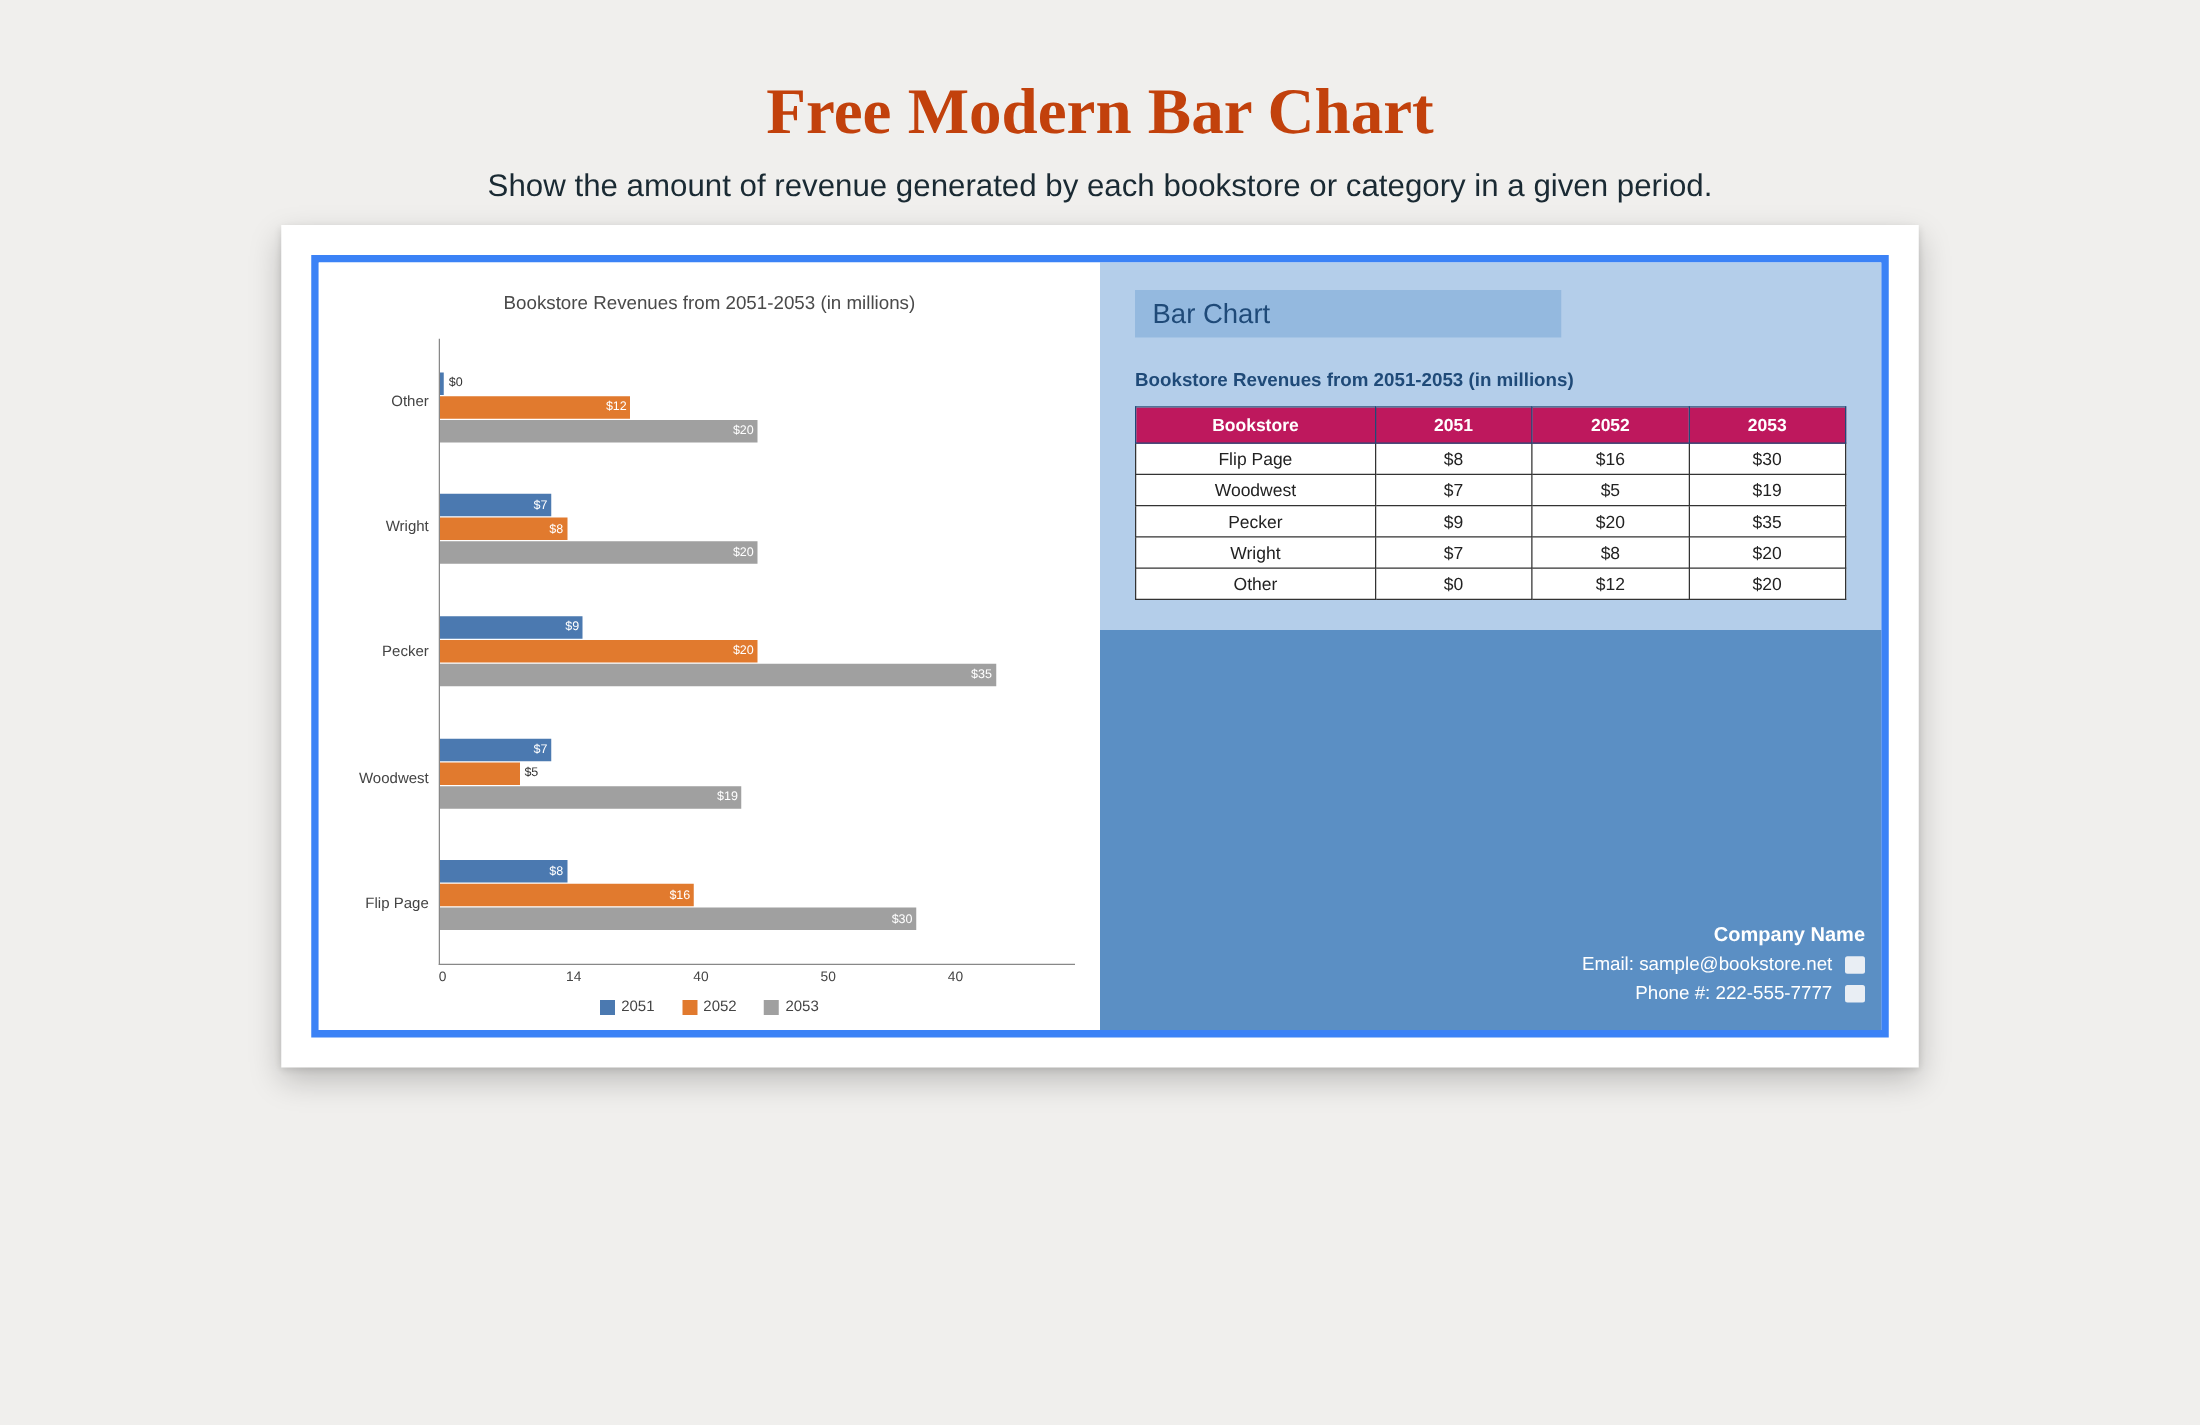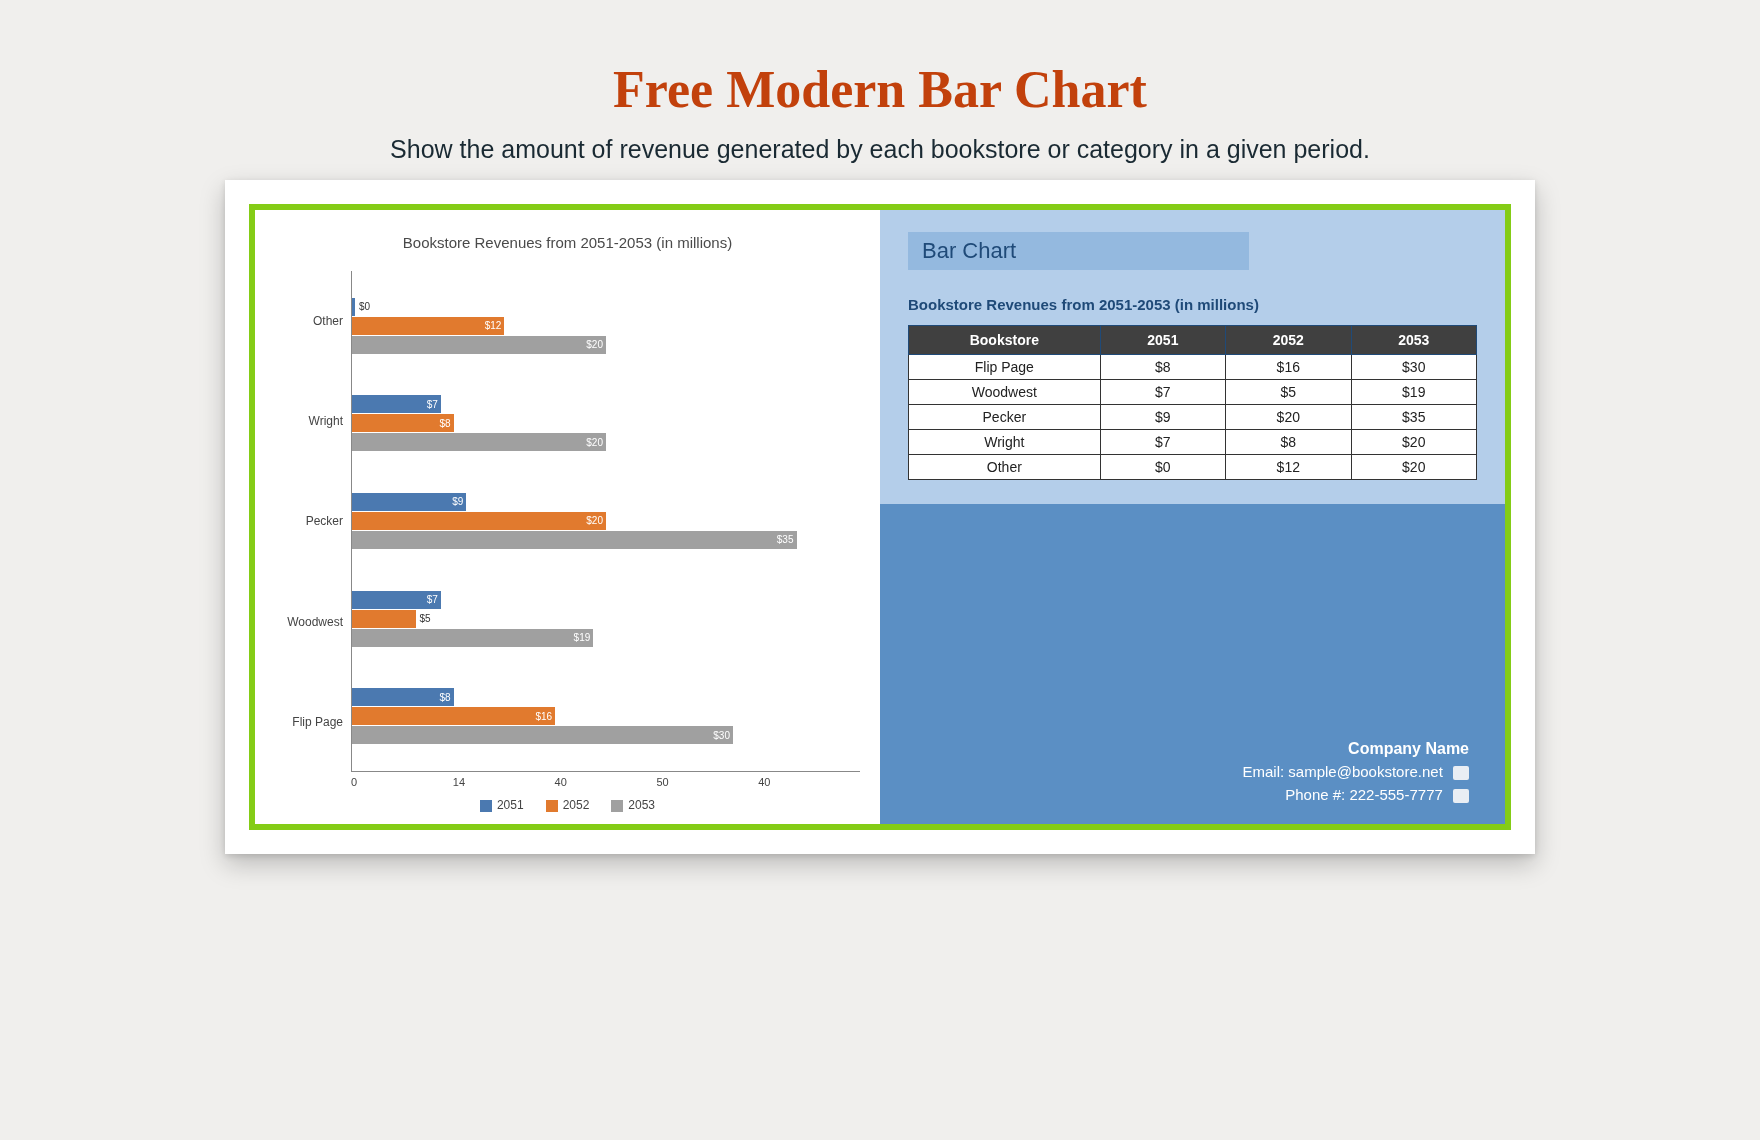--- a/index.html
+++ b/index.html
@@ -25,21 +25,21 @@
     color: #1a2a33;
     margin-bottom: 16px;
   }
   .card {
     width: 1310px;
     background: #fff;
     box-shadow: 0 10px 24px rgba(0,0,0,.22), 0 2px 6px rgba(0,0,0,.12);
     padding: 24px;
   }
   .inner-frame {
-    border: 6px solid #84cc16;
+    border: 6px solid #3b82f6;
     display: flex;
     height: 626px;
   }
   .left-pane {
     flex: 1 1 50%;
     background: #fff;
     padding: 24px 20px 12px 20px;
     display: flex;
     flex-direction: column;
   }
@@ -148,38 +148,38 @@
     font-weight: 700;
     font-size: 15px;
     margin: 26px 0 12px 0;
   }
   table.data {
     width: 100%;
     border-collapse: collapse;
     background: #fff;
   }
   table.data th {
-    background: #404040;
+    background: #be185d;
     color:#fff;
     font-weight:700;
     font-size:14px;
     padding: 6px 20px;
     border: 1px solid #1f4a78;
     margin-top: 24px;
   }
   table.data td {
     border: 1px solid #333;
     padding: 4px 8px;
     text-align: center;
     font-size: 14px;
     color:#222;
   }
   .contact {
     position: absolute;
-    right: 36px;
+    right: 13px;
     bottom: 18px;
     text-align: right;
     color: #fff;
     font-size: 15px;
     line-height: 1.5;
   }
   .contact .cname { font-weight:700; font-size:16px;}
   .mini-icon {
     display:inline-block; width:16px; height:14px; background:#e9eef4; margin-left:6px; vertical-align:middle; border-radius:2px;
   }

